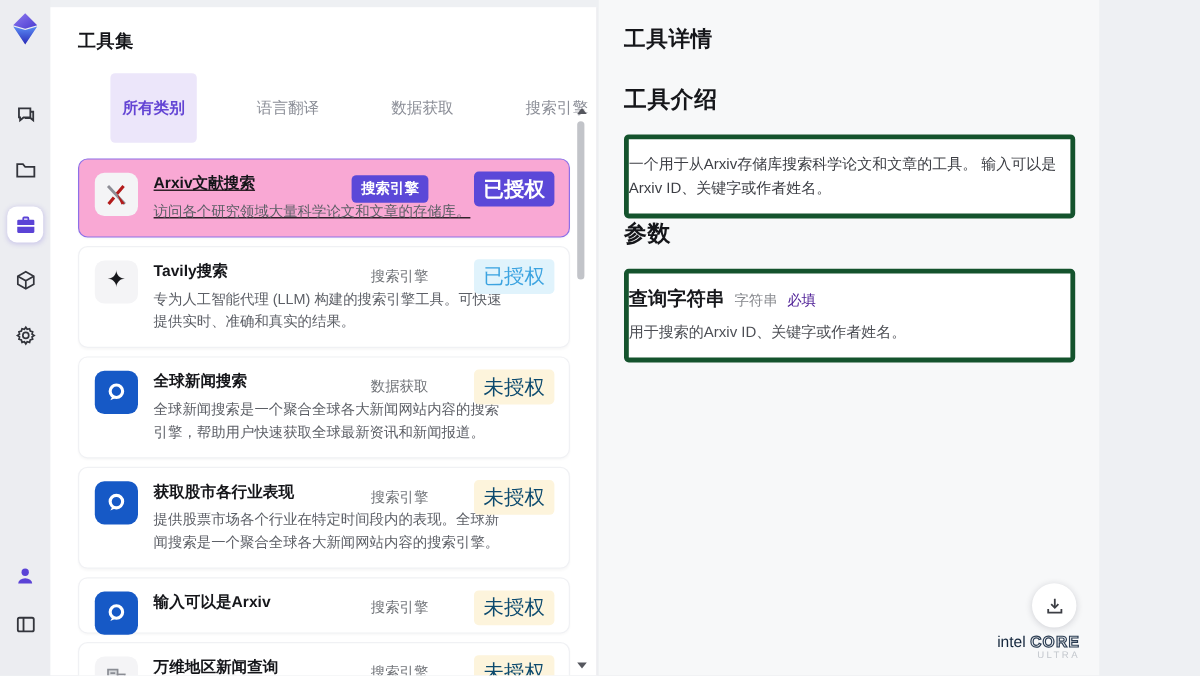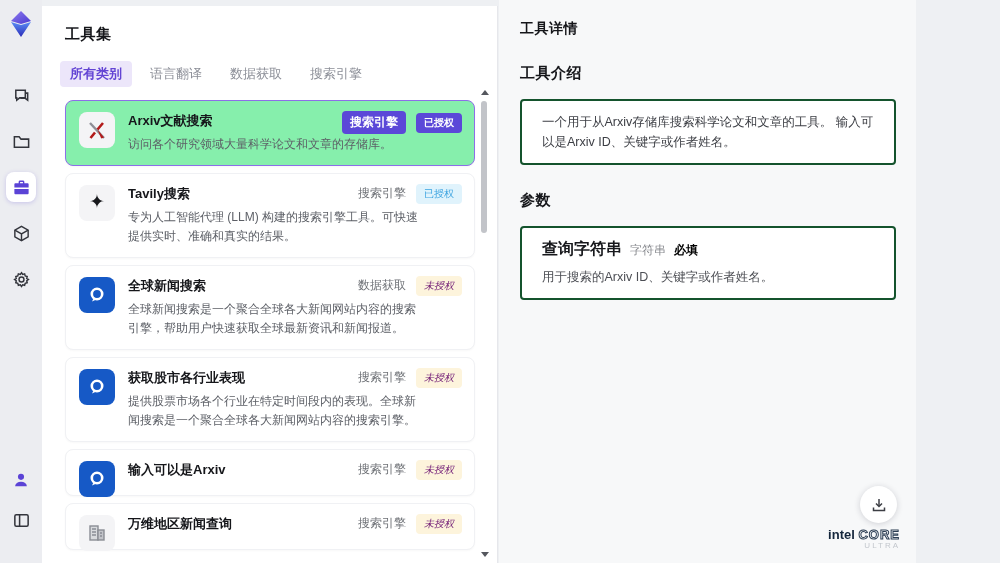--- a/index.html
+++ b/index.html
@@ -16,68 +16,68 @@
   .rail-item.active { background:#ffffff; box-shadow:0 1px 4px rgba(90,70,210,.25); color:#5b43d6; }
   .rail-spacer { flex:1; }
   .rail-item.user { color:#5b43d6; margin-bottom:10px; }
   .rail-item svg { display:block; }
 
   
   .tools-panel { position:absolute; left:42px; top:6px; bottom:0; width:456px; background:#ffffff;
                  border-right:1px solid #e6e7eb; overflow:hidden; }
   .tools-panel h1 { font-size:15px; color:#15161a; padding:19px 0 0 23px; letter-spacing:.5px; }
   .tabs { display:flex; align-items:center; gap:8px; padding:17px 0 10px 18px; }
-  .tab { font-size:13px; color:#8b8e97; padding:4px 10px; border-radius:4px; cursor:pointer; white-space:nowrap; }
+  .tab { font-size:13px; color:#8b8e97; padding:20px 10px; border-radius:4px; cursor:pointer; white-space:nowrap;margin-left:32px; }
   .tab.active { background:#ece6fa; color:#6344d4; font-weight:bold; }
 
   .tool-list { padding:3px 22px 0 23px; height:463px; overflow:hidden; }
   .tool-card { position:relative; background:#fff; border:1px solid #f0f1f4; border-radius:8px;
                padding:11px 14px 11px 62px; margin-bottom:7px; box-shadow:0 1px 2px rgba(20,20,40,.03); cursor:pointer; }
-  .tool-card.selected { background:#86efac; border:1.5px solid #8d6fe8; }
+  .tool-card.selected { background:#f9a8d4; border:1.5px solid #8d6fe8;text-decoration:underline; }
   .tool-icon { position:absolute; left:13px; top:11px; width:36px; height:36px; border-radius:8px;
                background:#f4f4f6; display:flex; align-items:center; justify-content:center; overflow:hidden; }
   .tool-icon.icon-blueq { background:#1659c6; }
   .tool-icon.icon-tavily { font-size:19px; color:#17181c; }
   .tool-icon.icon-building { color:#8a8d94; }
   .tool-name { font-size:13px; font-weight:bold; color:#15161a; margin-bottom:5px; padding-right:118px; }
   .tool-desc { font-size:12px; color:#5c5f66; line-height:1.58; padding-right:34px; }
   .badges { position:absolute; top:10px; right:12px; display:flex; align-items:center; gap:10px; }
   .badge-category { font-size:12px; color:#6f7277; }
-  .badge-status { font-size:10px; padding:3px 8px; border-radius:4px; }
+  .badge-status { font-size:17px; padding:3px 8px; border-radius:4px;margin-left:28px; }
   .badge-status.authorized { background:#e0f3fc; color:#3ba3e0; }
-  .badge-status.unauthorized { background:#fdf4dc; color:#701a75;font-style:italic; }
+  .badge-status.unauthorized { background:#fdf4dc; color:#0c4a6e; }
   .tool-card.selected .badge-category,
   .tool-card.selected .badge-status { background:#5b48d8; color:#ffffff; padding:3px 8px; border-radius:4px; font-weight:bold; }
 
   
   .scrollbar { position:absolute; right:9px; top:84px; bottom:2px; width:8px; }
   .scroll-thumb { position:absolute; left:1px; top:11px; width:6px; height:132px; background:#c2c4c9; border-radius:3px; }
   .scroll-arrow { position:absolute; left:1px; width:0; height:0; border-left:4px solid transparent; border-right:4px solid transparent; }
   .scroll-arrow.up { top:0; border-bottom:5px solid #55575e; }
   .scroll-arrow.down { bottom:4px; border-top:5px solid #55575e; }
 
   
   .detail-panel { position:absolute; left:499px; top:0; right:0; bottom:0; background:#f7f8f9; padding:20px 20px 0 21px; }
-  .detail-panel h2 { font-size:14px; color:#15161a; margin-bottom:26px; letter-spacing:.5px; }
-  .detail-panel h3 { font-size:15px; color:#15161a; margin-bottom:16px; letter-spacing:.5px; }
-  .detail-box { background:#ffffff; border:2px solid #14532d; border-radius:4px; padding:11px 20px; margin-bottom:26px; }
+  .detail-panel h2 { font-size:18px; color:#15161a; margin-bottom:26px; letter-spacing:.5px; }
+  .detail-panel h3 { font-size:19px; color:#15161a; margin-bottom:16px; letter-spacing:.5px; }
+  .detail-box { background:#ffffff; border:4px solid #14532d; border-radius:4px; padding:11px 0; }
   .detail-box .intro-text { font-size:12.5px; color:#3c3e44; line-height:1.6; }
   .param-head { display:flex; align-items:baseline; gap:8px; margin-bottom:8px; }
   .param-name { font-size:16px; font-weight:bold; color:#17181c; }
   .param-type { font-size:12px; color:#85878c; }
-  .param-required { font-size:12px; color:#000000;font-weight:bold; }
+  .param-required { font-size:12px; color:#4c1d95; }
   .param-desc { font-size:12.5px; color:#4c4e54; line-height:1.55; }
 
   
   .download-fab { position:absolute; right:19px; bottom:40px; width:37px; height:37px; border-radius:50%;
                   background:#ffffff; box-shadow:0 1px 6px rgba(30,30,50,.18); display:flex; align-items:center;
                   justify-content:center; cursor:pointer; color:#3c3e44; }
   .intel-brand { position:absolute; right:16px; bottom:12px; text-align:right; line-height:1.1; user-select:none; }
   .intel-row { font-size:13px; color:#14263c; }
-  .intel-word { font-weight:bold; letter-spacing:0;text-align:center; }
+  .intel-word { font-weight:normal; letter-spacing:0;text-align:center; }
   .intel-core { font-weight:bold; letter-spacing:1px; color:#f7f8f9; -webkit-text-stroke:1px #2a3c52; text-stroke:1px #2a3c52; }
   .intel-sub { font-size:8px; color:#c3c7cd; letter-spacing:2px; }
 </style>
 </head>
 <body>
 
 <div class="app">
 
   <div class="rail">
     <svg class="logo" viewBox="0 0 28 28">

